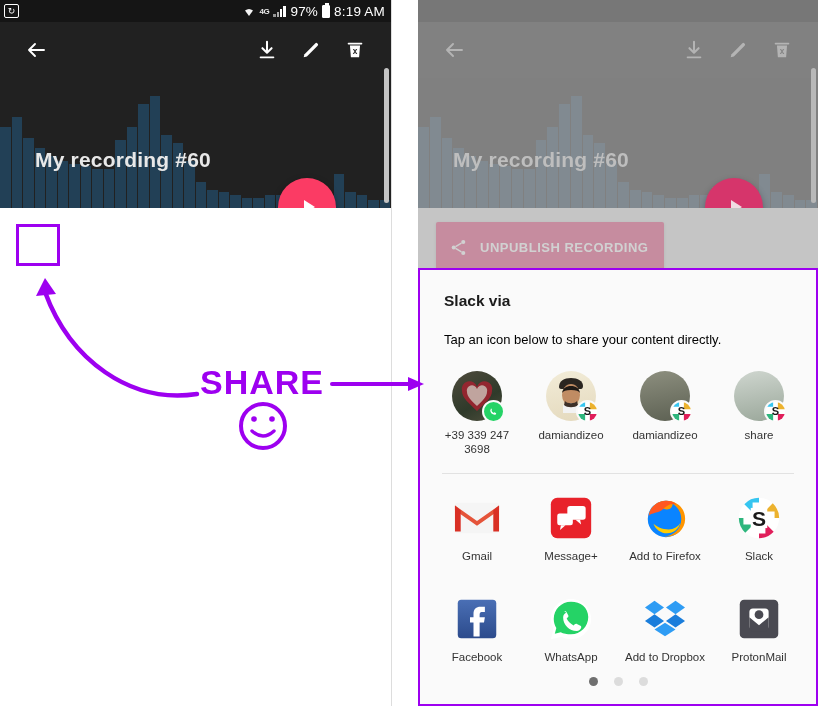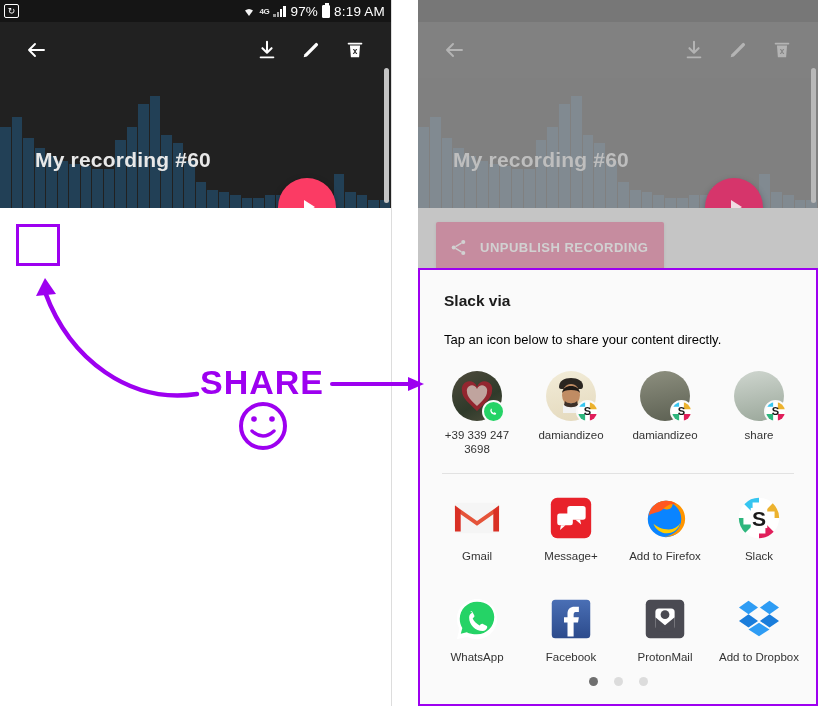--- a/index.html
+++ b/index.html
@@ -514,65 +514,65 @@
             <text x="24" y="33" font-size="23" font-weight="bold" fill="#1a1a1a" text-anchor="middle" font-family="Liberation Sans">S</text>
           </svg>
         </div>
         <div class="cell-label">Slack</div>
       </div>
     </div>
 
     <div class="grid" style="padding-top:18px;">
       <div class="cell">
         <div class="appicon">
-          <svg width="46" height="46" viewBox="0 0 48 48">
-            <path d="M24 3C12.4 3 3 12.4 3 24c0 3.7 1 7.2 2.7 10.2L3 45l11.1-2.6C17 44 20.4 45 24 45c11.6 0 21-9.4 21-21S35.6 3 24 3z" fill="#fff"></path>
-            <path d="M24 6C14 6 6 14 6 24c0 3.5 1 6.7 2.7 9.4l-1.6 6 6.2-1.6C16 39.2 19.8 40 24 40c10 0 18-8 18-18S34 6 24 6z" fill="#25d366"></path>
-            <path d="M17 15.6c.8-.2 1.7 0 2.1.8l2 3.6c.4.8.2 1.7-.4 2.3l-1.2 1.2c1.6 3.2 4 5.6 7.2 7.2l1.2-1.2c.6-.6 1.5-.8 2.3-.4l3.6 2c.8.4 1 1.3.8 2.1-.6 2-2.4 3.4-4.6 3.4-7.8 0-14.2-6.4-14.2-14.2 0-2.2 1.3-4 3.2-4.8z" fill="#fff"></path>
-          </svg>
-        </div>
-        <div class="cell-label">WhatsApp</div>
-      </div>
-      <div class="cell">
-        <div class="appicon">
           <svg width="42" height="42" viewBox="0 0 48 48">
             <defs>
                 <linearGradient id="fbg" x1="0" y1="0" x2="0" y2="1">
                   <stop offset="0" stop-color="#4a6fb5"></stop>
                   <stop offset="1" stop-color="#2c4b8c"></stop>
                 </linearGradient>
               </defs>
             <rect x="2" y="2" width="44" height="44" rx="4" fill="url(#fbg)"></rect>
             <path d="M29 16h4v-6h-5c-5 0-8 3-8 8v4h-4v6h4v16h7V28h5l1-6h-6v-3c0-2 1-3 2-3z" fill="#fff"></path>
           </svg>
         </div>
         <div class="cell-label">Facebook</div>
       </div>
       <div class="cell">
         <div class="appicon">
-          <svg width="42" height="42" viewBox="0 0 48 48">
-            <rect x="2" y="2" width="44" height="44" rx="5" fill="#4a4a52"></rect>
-            <rect x="13" y="12" width="22" height="24" rx="4" fill="#fff"></rect>
-            <path d="M13 22l11 9 11-9v12a4 4 0 0 1-4 4H17a4 4 0 0 1-4-4z" fill="#4a4a52"></path>
-            <circle cx="24" cy="19" r="5" fill="#4a4a52"></circle>
-          </svg>
-        </div>
-        <div class="cell-label">ProtonMail</div>
+          <svg width="46" height="46" viewBox="0 0 48 48">
+            <path d="M24 3C12.4 3 3 12.4 3 24c0 3.7 1 7.2 2.7 10.2L3 45l11.1-2.6C17 44 20.4 45 24 45c11.6 0 21-9.4 21-21S35.6 3 24 3z" fill="#fff"></path>
+            <path d="M24 6C14 6 6 14 6 24c0 3.5 1 6.7 2.7 9.4l-1.6 6 6.2-1.6C16 39.2 19.8 40 24 40c10 0 18-8 18-18S34 6 24 6z" fill="#25d366"></path>
+            <path d="M17 15.6c.8-.2 1.7 0 2.1.8l2 3.6c.4.8.2 1.7-.4 2.3l-1.2 1.2c1.6 3.2 4 5.6 7.2 7.2l1.2-1.2c.6-.6 1.5-.8 2.3-.4l3.6 2c.8.4 1 1.3.8 2.1-.6 2-2.4 3.4-4.6 3.4-7.8 0-14.2-6.4-14.2-14.2 0-2.2 1.3-4 3.2-4.8z" fill="#fff"></path>
+          </svg>
+        </div>
+        <div class="cell-label">WhatsApp</div>
       </div>
       <div class="cell">
         <div class="appicon">
           <svg width="46" height="42" viewBox="0 0 48 44">
             <path d="M13 3L3 10l10 7 10-7z" fill="#2e9cf4"></path>
             <path d="M35 3l10 7-10 7-10-7z" fill="#2e9cf4"></path>
             <path d="M3 24l10 7 10-7-10-7z" fill="#1a7ddb"></path>
             <path d="M45 24l-10 7-10-7 10-7z" fill="#1a7ddb"></path>
             <path d="M13 33l11 7 11-7-11-7z" fill="#2e9cf4"></path>
           </svg>
         </div>
         <div class="cell-label">Add to Dropbox</div>
+      </div>
+      <div class="cell">
+        <div class="appicon">
+          <svg width="42" height="42" viewBox="0 0 48 48">
+            <rect x="2" y="2" width="44" height="44" rx="5" fill="#4a4a52"></rect>
+            <rect x="13" y="12" width="22" height="24" rx="4" fill="#fff"></rect>
+            <path d="M13 22l11 9 11-9v12a4 4 0 0 1-4 4H17a4 4 0 0 1-4-4z" fill="#4a4a52"></path>
+            <circle cx="24" cy="19" r="5" fill="#4a4a52"></circle>
+          </svg>
+        </div>
+        <div class="cell-label">ProtonMail</div>
       </div>
     </div>
 
     <div class="dots">
       <span class="dot active"></span>
       <span class="dot"></span>
       <span class="dot"></span>
     </div>
   </div>
 

